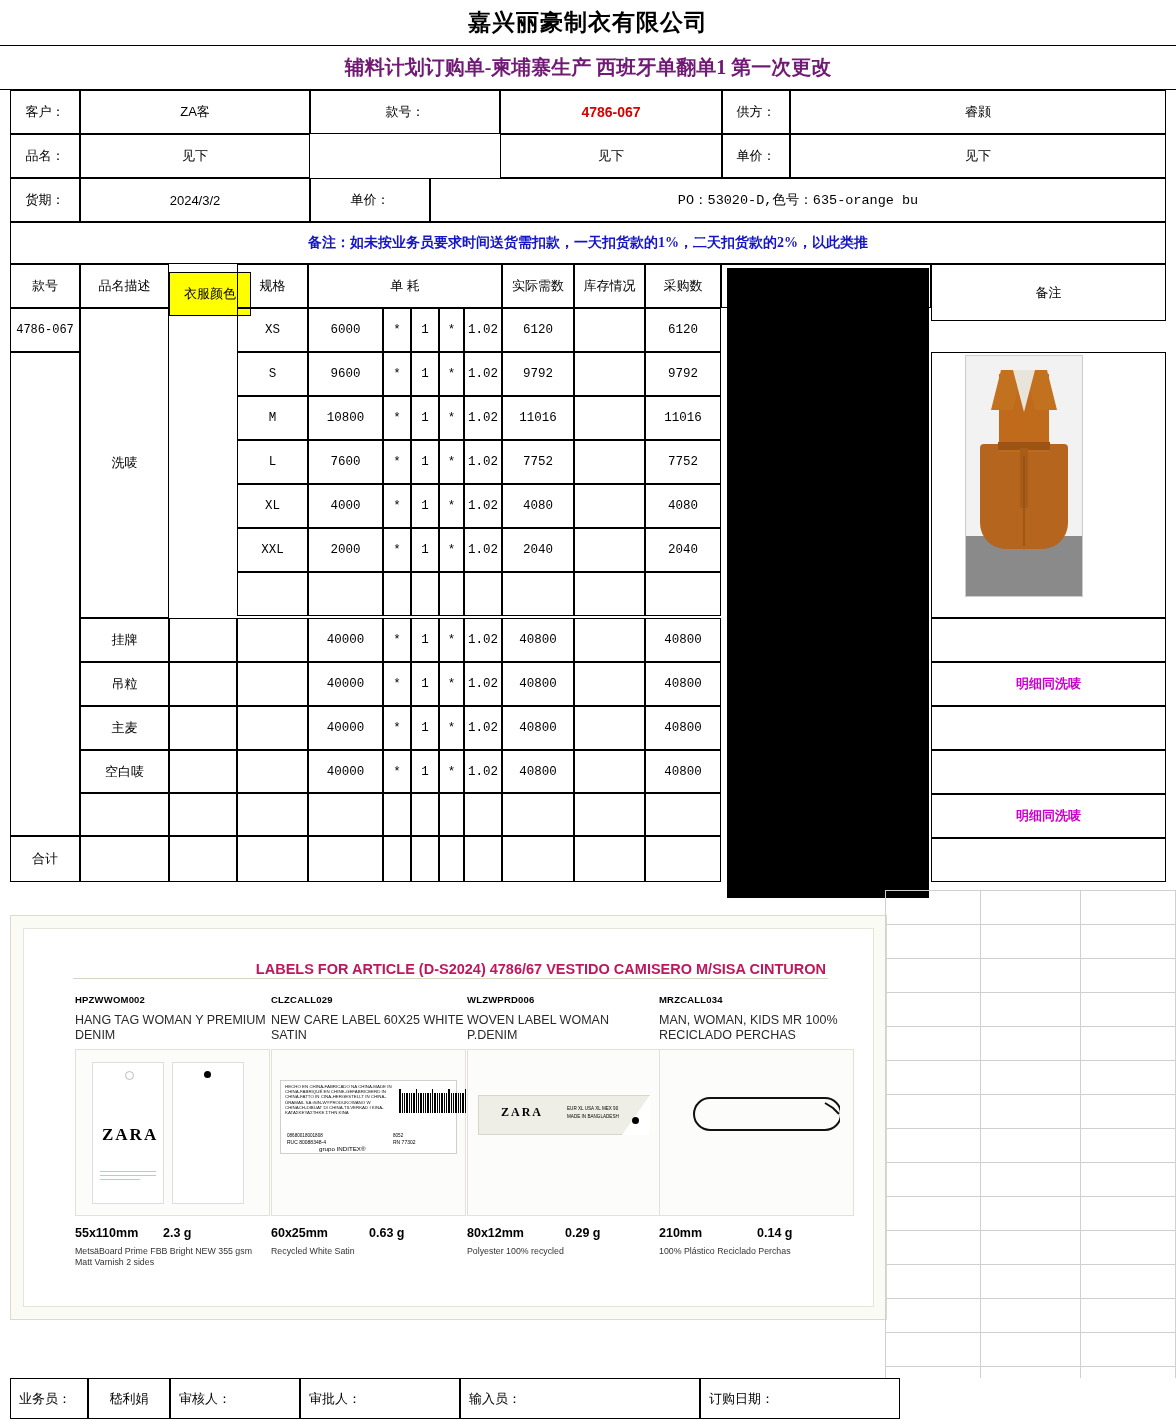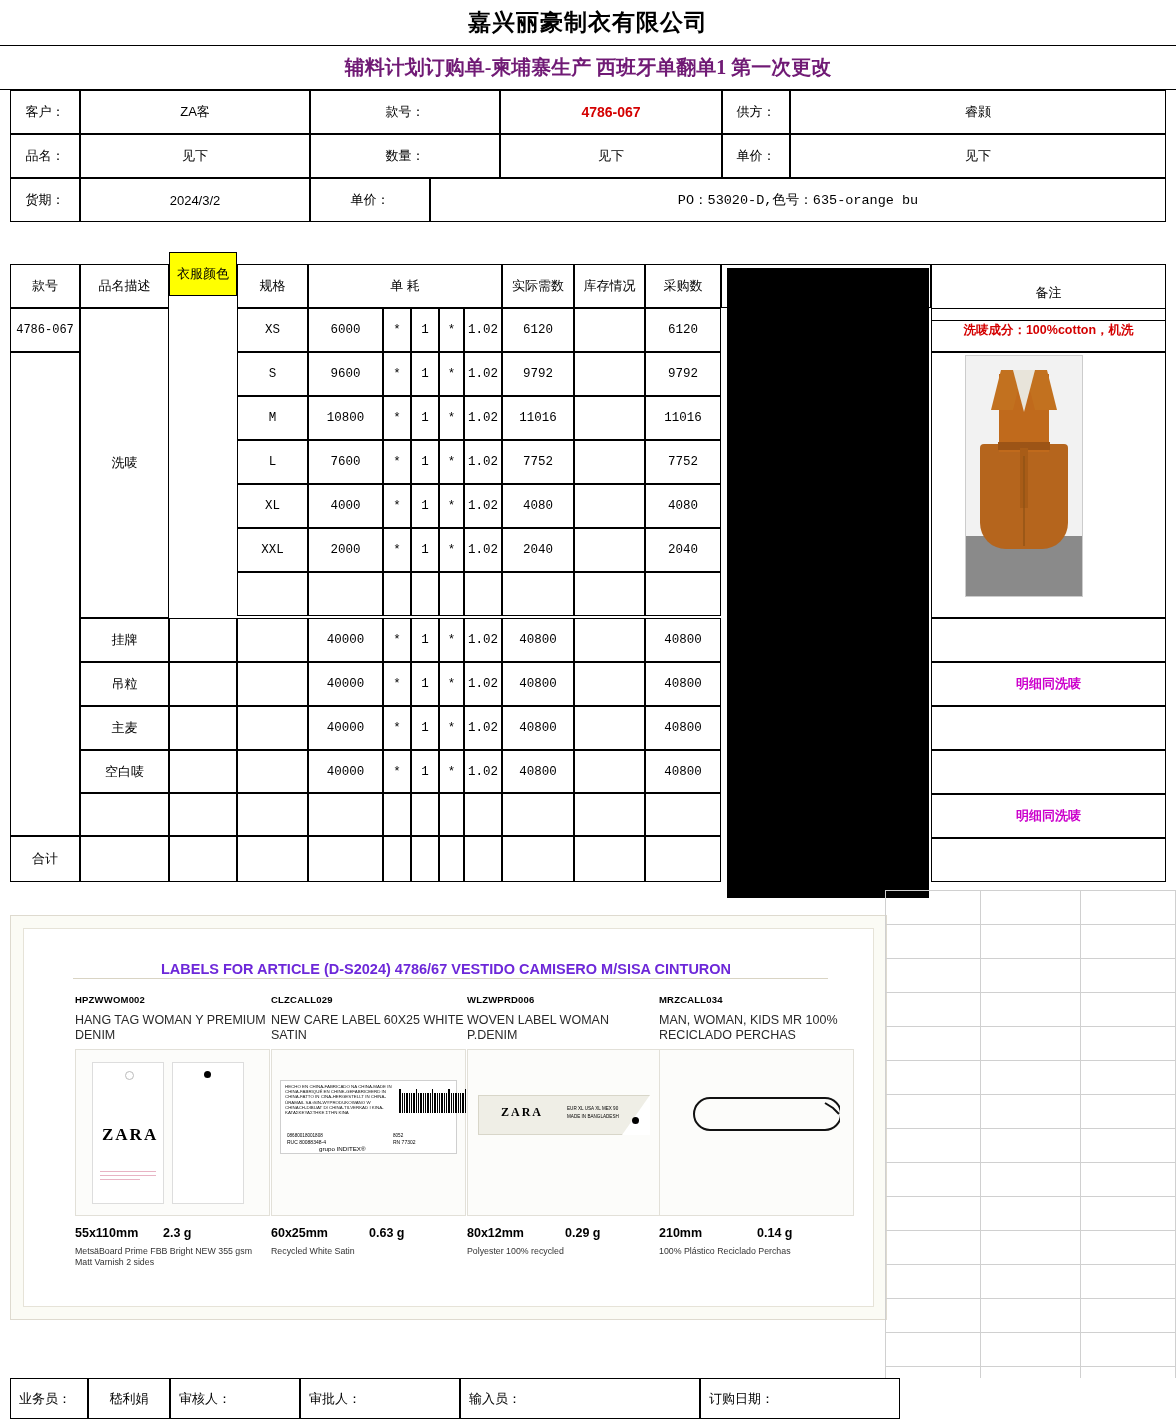--- a/index.html
+++ b/index.html
@@ -56,21 +56,21 @@
   .photo .collarL{position:absolute;left:30px;top:14px;width:22px;height:40px;background:#c2711f;transform:skewX(-14deg);}
   .photo .collarR{position:absolute;left:64px;top:14px;width:22px;height:40px;background:#c2711f;transform:skewX(14deg);}
   .photo .vneck{position:absolute;left:47px;top:14px;width:22px;height:42px;background:#e8e4da;clip-path:polygon(0 0,100% 0,50% 100%);}
   .photo .belt{position:absolute;left:32px;top:86px;width:52px;height:8px;background:#9c5416;}
   .photo .tie{position:absolute;left:54px;top:92px;width:8px;height:60px;background:#a85c17;}
   .photo .shadowline{position:absolute;left:57px;top:100px;width:2px;height:90px;background:#8c5014;opacity:.6;}
 
   
   .labelsheet{position:absolute;left:10px;top:915px;width:875px;height:403px;background:#fbfbf5;border:1px solid #dedacf;}
   .labelsheet .inner{position:absolute;left:12px;top:12px;right:12px;bottom:12px;background:#ffffff;border:1px solid #e6e3d8;}
-  .ls-title{position:absolute;left:55px;top:45px;width:760px;text-align:center;font-weight:bold;color:#6d28d9;font-size:14.5px;}
+  .ls-title{position:absolute;left:55px;top:45px;width:760px;text-align:right;font-weight:bold;color:#be185d;font-size:14.5px;}
   .ls-rule{position:absolute;left:62px;top:62px;width:755px;height:1px;background:#d9d4c4;}
   .lcol{position:absolute;top:78px;width:193px;}
   .lcode{font-size:9.5px;font-weight:bold;letter-spacing:.2px;}
   .lname{font-size:12.5px;color:#2a2a2a;line-height:15px;margin-top:8px;}
   .lbox{position:absolute;width:193px;height:165px;border:1px solid #e2e0d8;background:#fcfcfa;}
   .lfoot{position:absolute;font-size:12.5px;font-weight:bold;}
   .lfoot2{position:absolute;font-size:8.8px;color:#333;line-height:11px;width:190px;}
 
   
   .tag{position:absolute;left:16px;top:12px;width:70px;height:140px;background:#fff;border:1px solid #ddd;}
@@ -98,34 +98,34 @@
 
   <div class="cell" style="left:10px;top:90px;width:70px;height:44px;">客户：</div>
   <div class="cell" style="left:80px;top:90px;width:230px;height:44px;">ZA客</div>
   <div class="cell" style="left:310px;top:90px;width:190px;height:44px;">款号：</div>
   <div class="cell redtxt" style="left:500px;top:90px;width:222px;height:44px;font-size:14px;">4786-067</div>
   <div class="cell" style="left:722px;top:90px;width:68px;height:44px;">供方：</div>
   <div class="cell" style="left:790px;top:90px;width:376px;height:44px;">睿颢</div>
 
   <div class="cell" style="left:10px;top:134px;width:70px;height:44px;">品名：</div>
   <div class="cell" style="left:80px;top:134px;width:230px;height:44px;">见下</div>
-  <div class="cell" style="left:310px;top:134px;width:190px;height:44px;">数量：</div>
   <div class="cell" style="left:500px;top:134px;width:222px;height:44px;">见下</div>
   <div class="cell" style="left:722px;top:134px;width:68px;height:44px;">单价：</div>
   <div class="cell" style="left:790px;top:134px;width:376px;height:44px;">见下</div>
 
   <div class="cell" style="left:10px;top:178px;width:70px;height:44px;">货期：</div>
   <div class="cell" style="left:80px;top:178px;width:230px;height:44px;">2024/3/2</div>
   <div class="cell" style="left:310px;top:178px;width:120px;height:44px;">单价：</div>
   <div class="cell mono" style="left:430px;top:178px;width:736px;height:44px;font-size:13.5px;">PO：53020-D,色号：635-orange bu</div>
 
+  <div class="cell note" style="left:10px;top:222px;width:1156px;height:42px;">备注：如未按业务员要求时间送货需扣款，一天扣货款的1%，二天扣货款的2%，以此类推</div>
 
   <div class="cell" style="left:10px;top:264px;width:70px;height:44px;">款号</div>
   <div class="cell" style="left:80px;top:264px;width:89px;height:44px;">品名描述</div>
-  <div class="cell yellowbg" style="left:169px;top:252px;width:68px;height:44px;">衣服颜色</div>
+  <div class="cell yellowbg" style="left:169px;top:272px;width:82px;height:44px;">衣服颜色</div>
   <div class="cell" style="left:237px;top:264px;width:71px;height:44px;">规格</div>
   <div class="cell" style="left:308px;top:264px;width:194px;height:44px;">单 耗</div>
   <div class="cell" style="left:502px;top:264px;width:72px;height:44px;">实际需数</div>
   <div class="cell" style="left:574px;top:264px;width:71px;height:44px;">库存情况</div>
   <div class="cell" style="left:645px;top:264px;width:76px;height:44px;">采购数</div>
   <div class="cell" style="left:721px;top:264px;width:210px;height:44px;"></div>
   <div class="cell" style="left:931px;top:264px;width:235px;height:57px;">备注</div>
 
   <div class="cell mono" style="left:10px;top:308px;width:70px;height:44px;font-size:12px;">4786-067</div>
   <div class="cell" style="left:10px;top:352px;width:70px;height:484px;"></div>
@@ -264,21 +264,20 @@
   <div class="cell" style="left:237px;top:836px;width:71px;height:46px;"></div>
   <div class="cell" style="left:308px;top:836px;width:75px;height:46px;"></div>
   <div class="cell" style="left:383px;top:836px;width:28px;height:46px;"></div>
   <div class="cell" style="left:411px;top:836px;width:28px;height:46px;"></div>
   <div class="cell" style="left:439px;top:836px;width:25px;height:46px;"></div>
   <div class="cell" style="left:464px;top:836px;width:38px;height:46px;"></div>
   <div class="cell" style="left:502px;top:836px;width:72px;height:46px;"></div>
   <div class="cell" style="left:574px;top:836px;width:71px;height:46px;"></div>
   <div class="cell" style="left:645px;top:836px;width:76px;height:46px;"></div>
 
-  <div class="cell redtxt" style="left:931px;top:308px;width:235px;height:44px;font-size:12.5px;">洗唛成分：100%cotton，机洗</div>
   <div class="cell" style="left:931px;top:352px;width:235px;height:266px;"></div>
   <div class="cell" style="left:931px;top:618px;width:235px;height:44px;"></div>
   <div class="cell magenta" style="left:931px;top:662px;width:235px;height:44px;">明细同洗唛</div>
   <div class="cell" style="left:931px;top:706px;width:235px;height:44px;"></div>
   <div class="cell" style="left:931px;top:750px;width:235px;height:44px;"></div>
   <div class="cell magenta" style="left:931px;top:794px;width:235px;height:44px;">明细同洗唛</div>
   <div class="cell" style="left:931px;top:838px;width:235px;height:44px;"></div>
 
   <div class="redaction" style="left:727px;top:268px;width:202px;height:630px;"></div>
 

